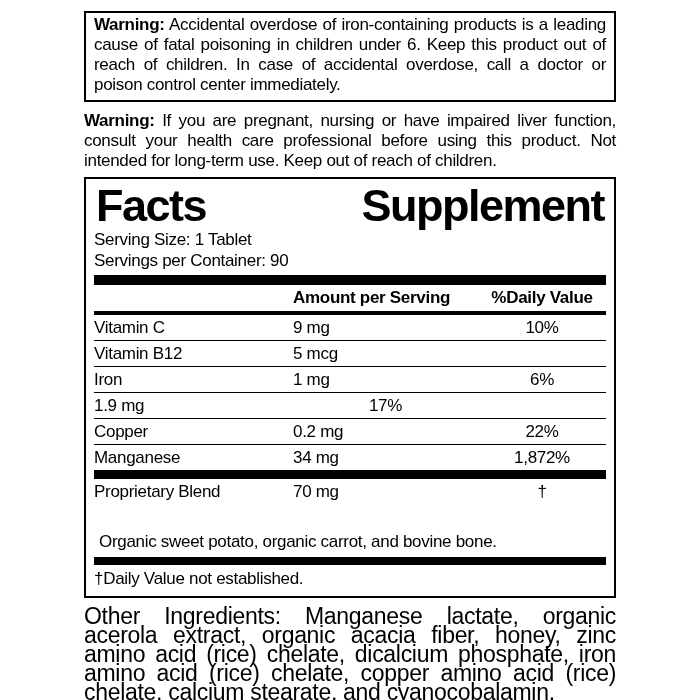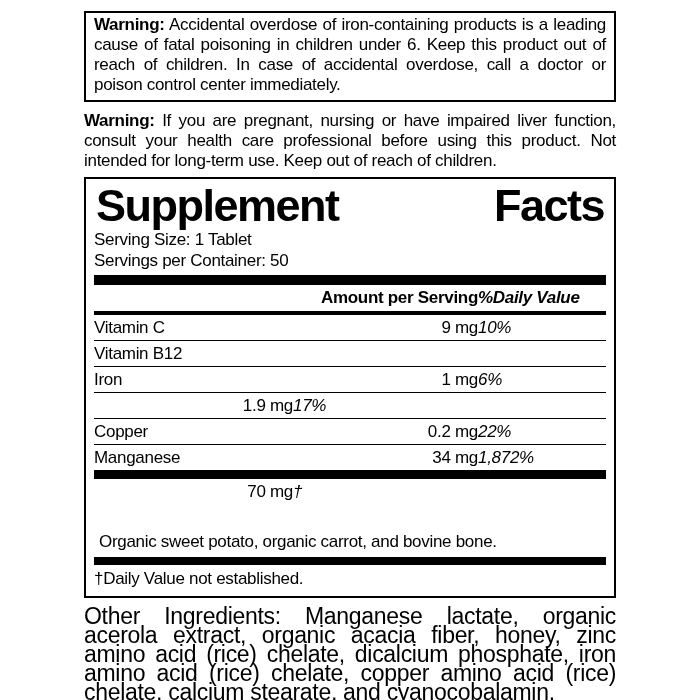--- a/index.html
+++ b/index.html
@@ -56,22 +56,22 @@
   .bar-medium  { height: 4px; }
   .bar-heavy   { height: 9px; }
   .bar-heavy2  { height: 8px; margin-top: 3px; }
   .row {
     display: grid;
     grid-template-columns: 1fr 185px 128px;
     font-size: 17px;
     line-height: 19px;
     padding: 3px 0 3px 0;
   }
-  .row .c-amt { text-align: right; }
-  .row .c-dv  { text-align: left; font-style: italic; }
+  .row .c-amt { text-align: left; }
+  .row .c-dv  { text-align: center; }
   .row-head { font-weight: bold; padding: 3px 0 4px 0; }
   .nutrient { border-bottom: 1px solid #000; }
   #nutrient-rows .nutrient:last-child { border-bottom: none; }
   .blend-desc {
     font-size: 17px;
     line-height: 19px;
     padding: 0 0 3px 5px;
     margin-top: 28px;
   }
   .footnote {
@@ -101,46 +101,47 @@
     <p class="para"><span class="bold">Warning:</span> <span>Accidental overdose of iron-containing products is a leading cause of fatal poisoning in children under 6. Keep this product out of reach of children. In case of accidental overdose, call a doctor or poison control center immediately.</span></p>
   </div>
 
   <div class="warn-plain">
     <p class="para"><span class="bold">Warning:</span> <span>If you are pregnant, nursing or have impaired liver function, consult your health care professional before using this product. Not intended for long-term use. Keep out of reach of children.</span></p>
   </div>
 
   <div class="sf-box">
 
     <div class="sf-title">
+      <span>Facts</span>
       <span>Supplement</span>
-      <span>Facts</span>
     </div>
 
     <div class="serving-line">Serving Size: 1 Tablet</div>
-    <div class="serving-line">Servings per Container: 50</div>
+    <div class="serving-line">Servings per Container: 90</div>
 
     <div class="bar bar-thick"></div>
 
     <div class="row row-head">
       <div class="c-name"></div>
       <div class="c-amt">Amount per Serving</div>
       <div class="c-dv">%Daily Value</div>
     </div>
 
     <div class="bar bar-medium"></div>
 
     <div id="nutrient-rows">
   <div class="row nutrient">
     <div class="c-name">Vitamin C</div>
     <div class="c-amt">9 mg</div>
     <div class="c-dv">10%</div>
   </div>
 
   <div class="row nutrient">
     <div class="c-name">Vitamin B12</div>
+    <div class="c-amt">5 mcg</div>
   </div>
 
   <div class="row nutrient">
     <div class="c-name">Iron</div>
     <div class="c-amt">1 mg</div>
     <div class="c-dv">6%</div>
   </div>
 
   <div class="row nutrient">
     <div class="c-amt">1.9 mg</div>
@@ -156,20 +157,21 @@
   <div class="row nutrient">
     <div class="c-name">Manganese</div>
     <div class="c-amt">34 mg</div>
     <div class="c-dv">1,872%</div>
   </div>
 </div>
 
     <div class="bar bar-heavy"></div>
 
     <div class="row">
+      <div class="c-name">Proprietary Blend</div>
       <div class="c-amt">70 mg</div>
       <div class="c-dv">†</div>
     </div>
 
     <div class="blend-desc">Organic sweet potato, organic carrot, and bovine bone.</div>
 
     <div class="bar bar-heavy2"></div>
 
     <div class="footnote">†Daily Value not established.</div>
 

